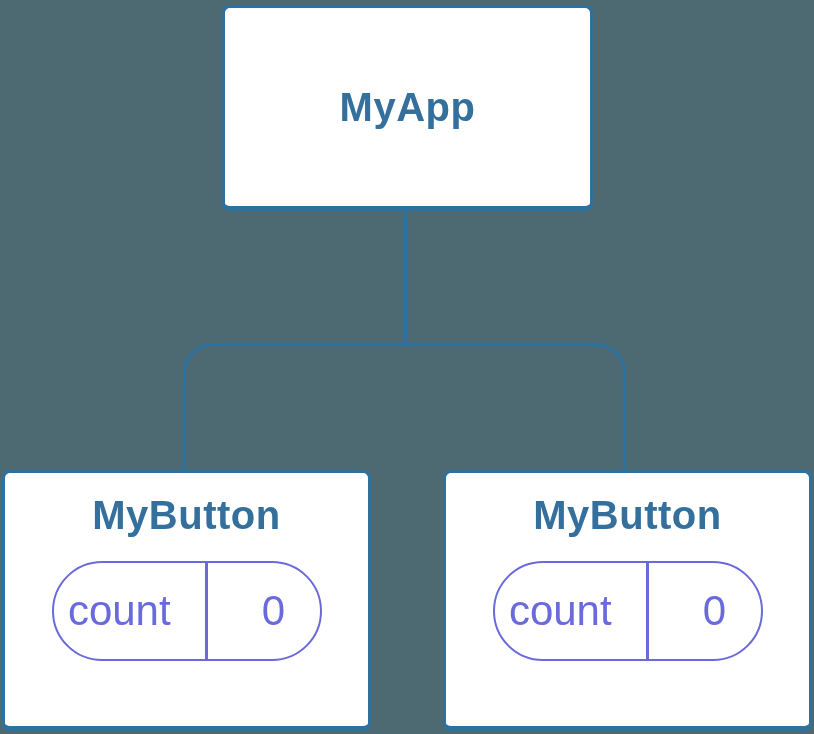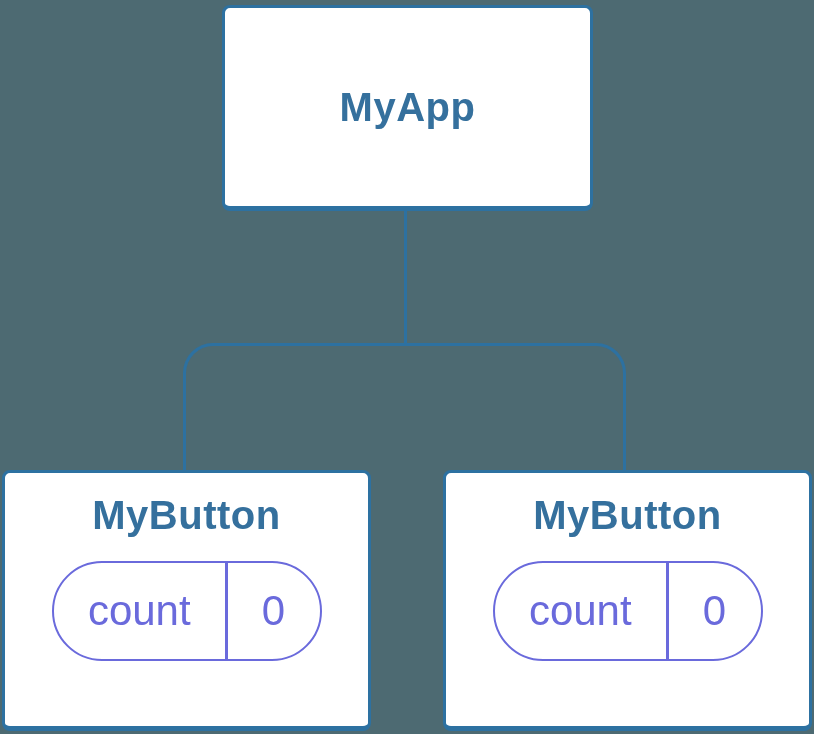--- a/index.html
+++ b/index.html
@@ -75,20 +75,21 @@
   .state-pill{
     box-sizing:border-box;
     margin-top:24px;
     width:270px; height:100px;
     border:2.5px solid var(--state-accent);
     border-radius:50px;
     display:flex;
     align-items:stretch;
     overflow:hidden;
     background:var(--node-background);
+    gap:20px;
   }
   .state-key-cell{
     flex:1;
     display:flex;
     align-items:center;
     justify-content:center;
     color:var(--state-accent);
     font-size:42px;
     font-weight:400;
   }

